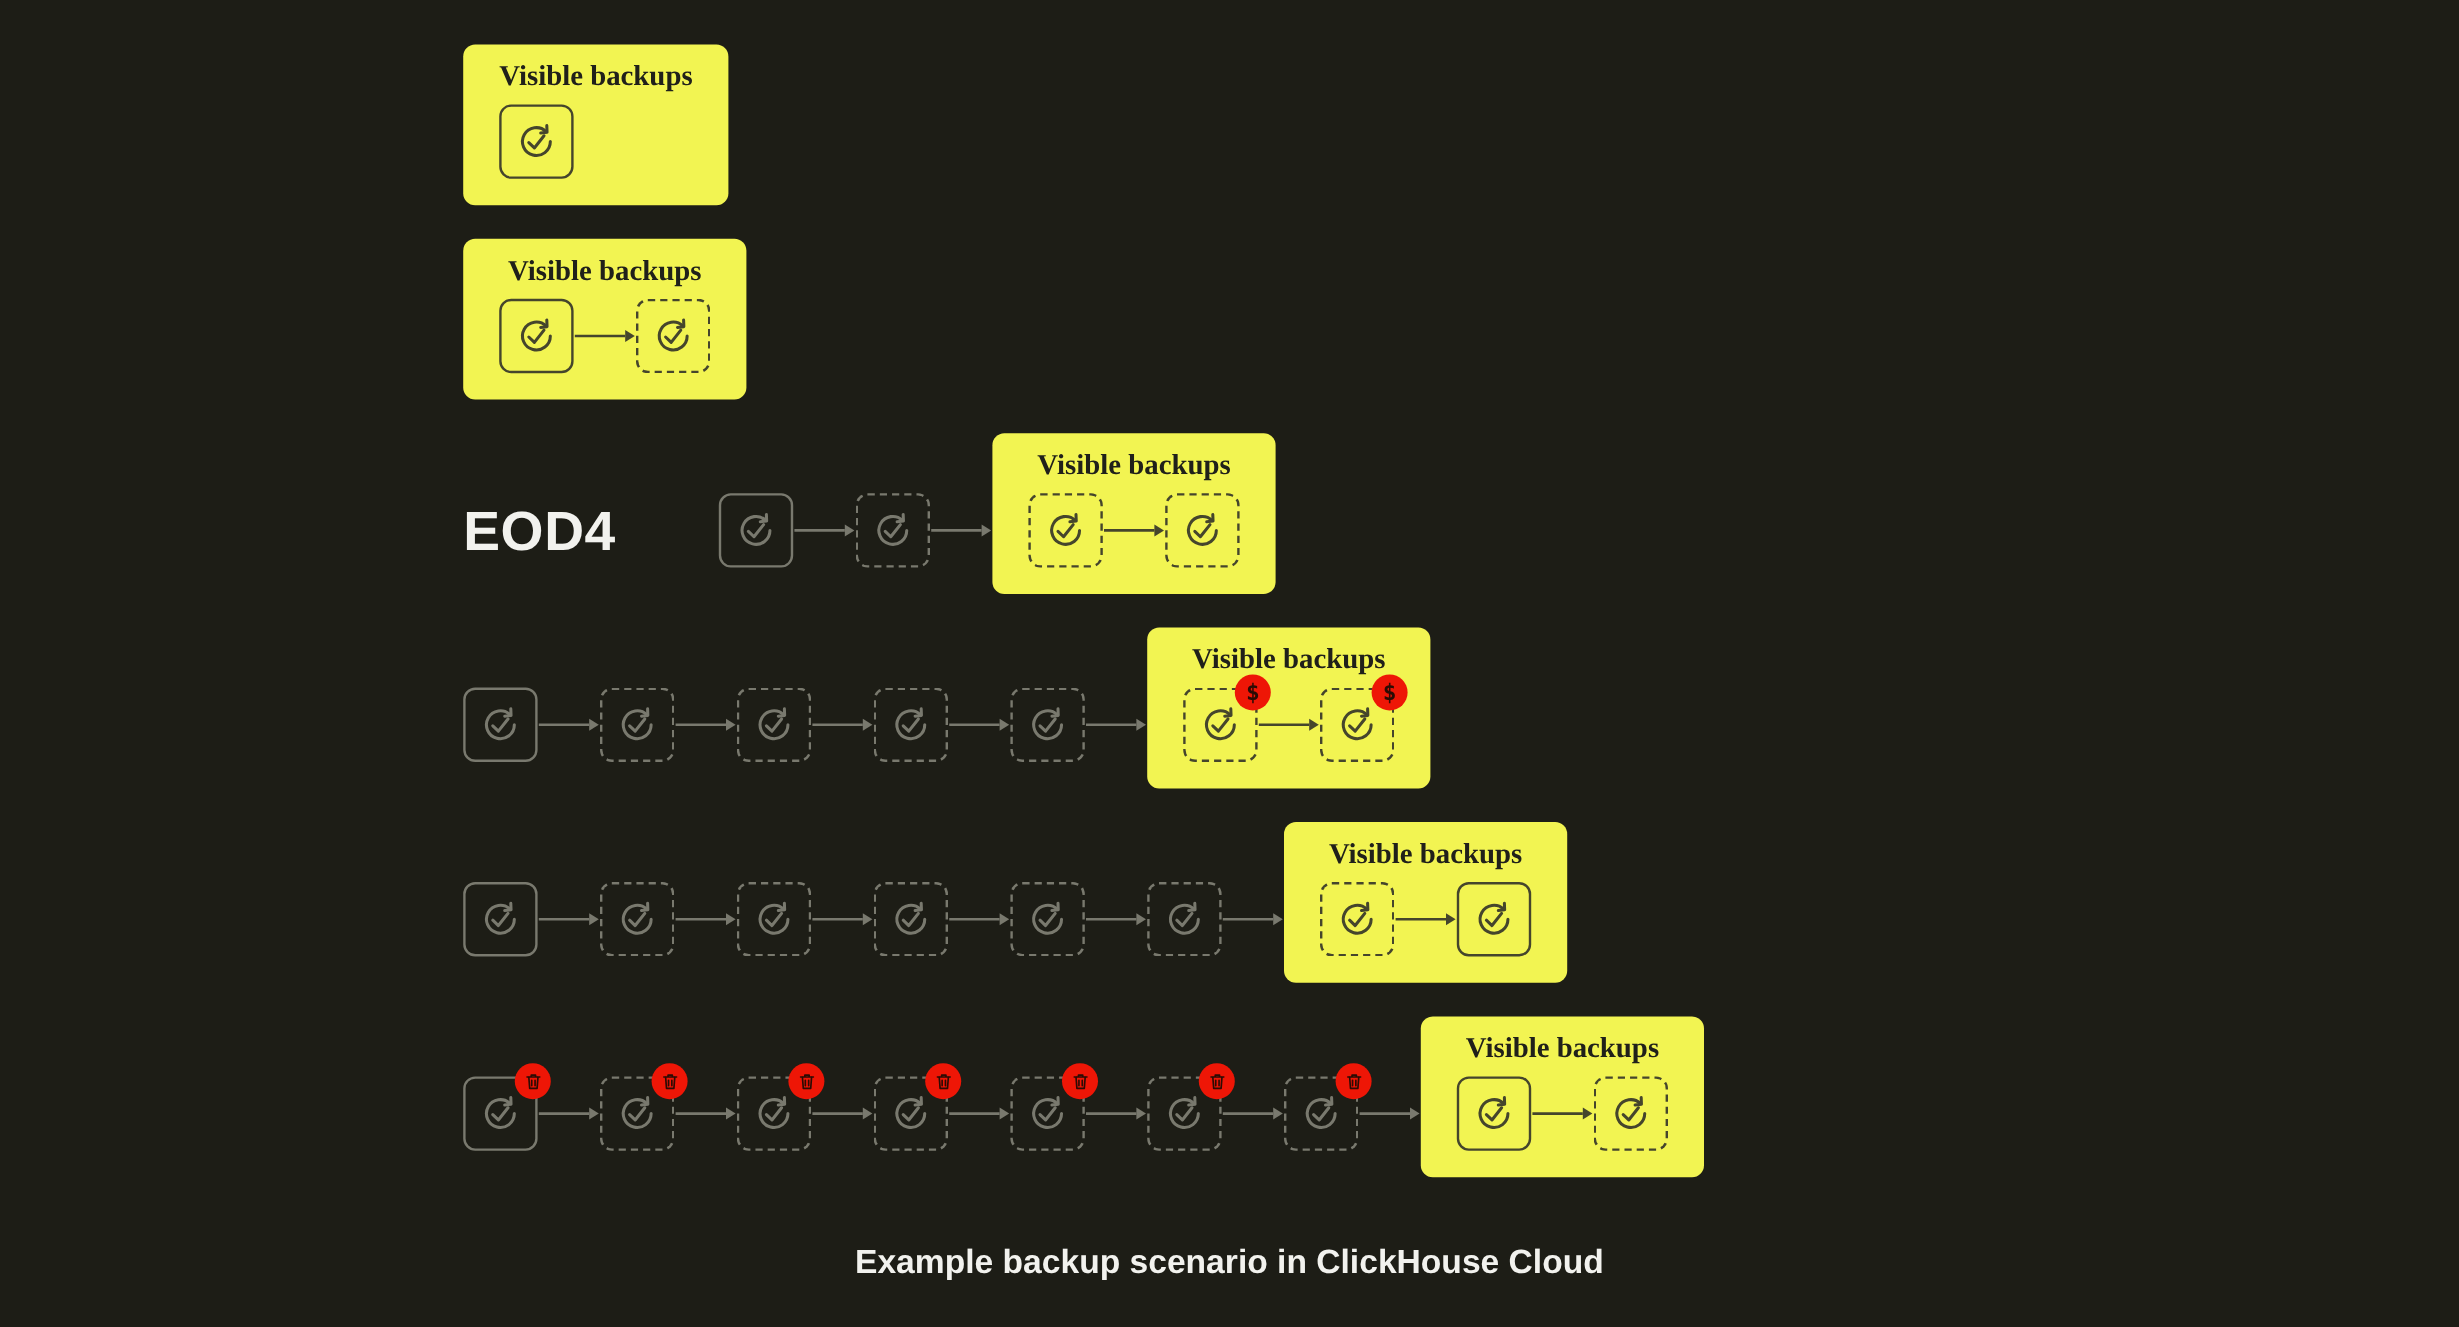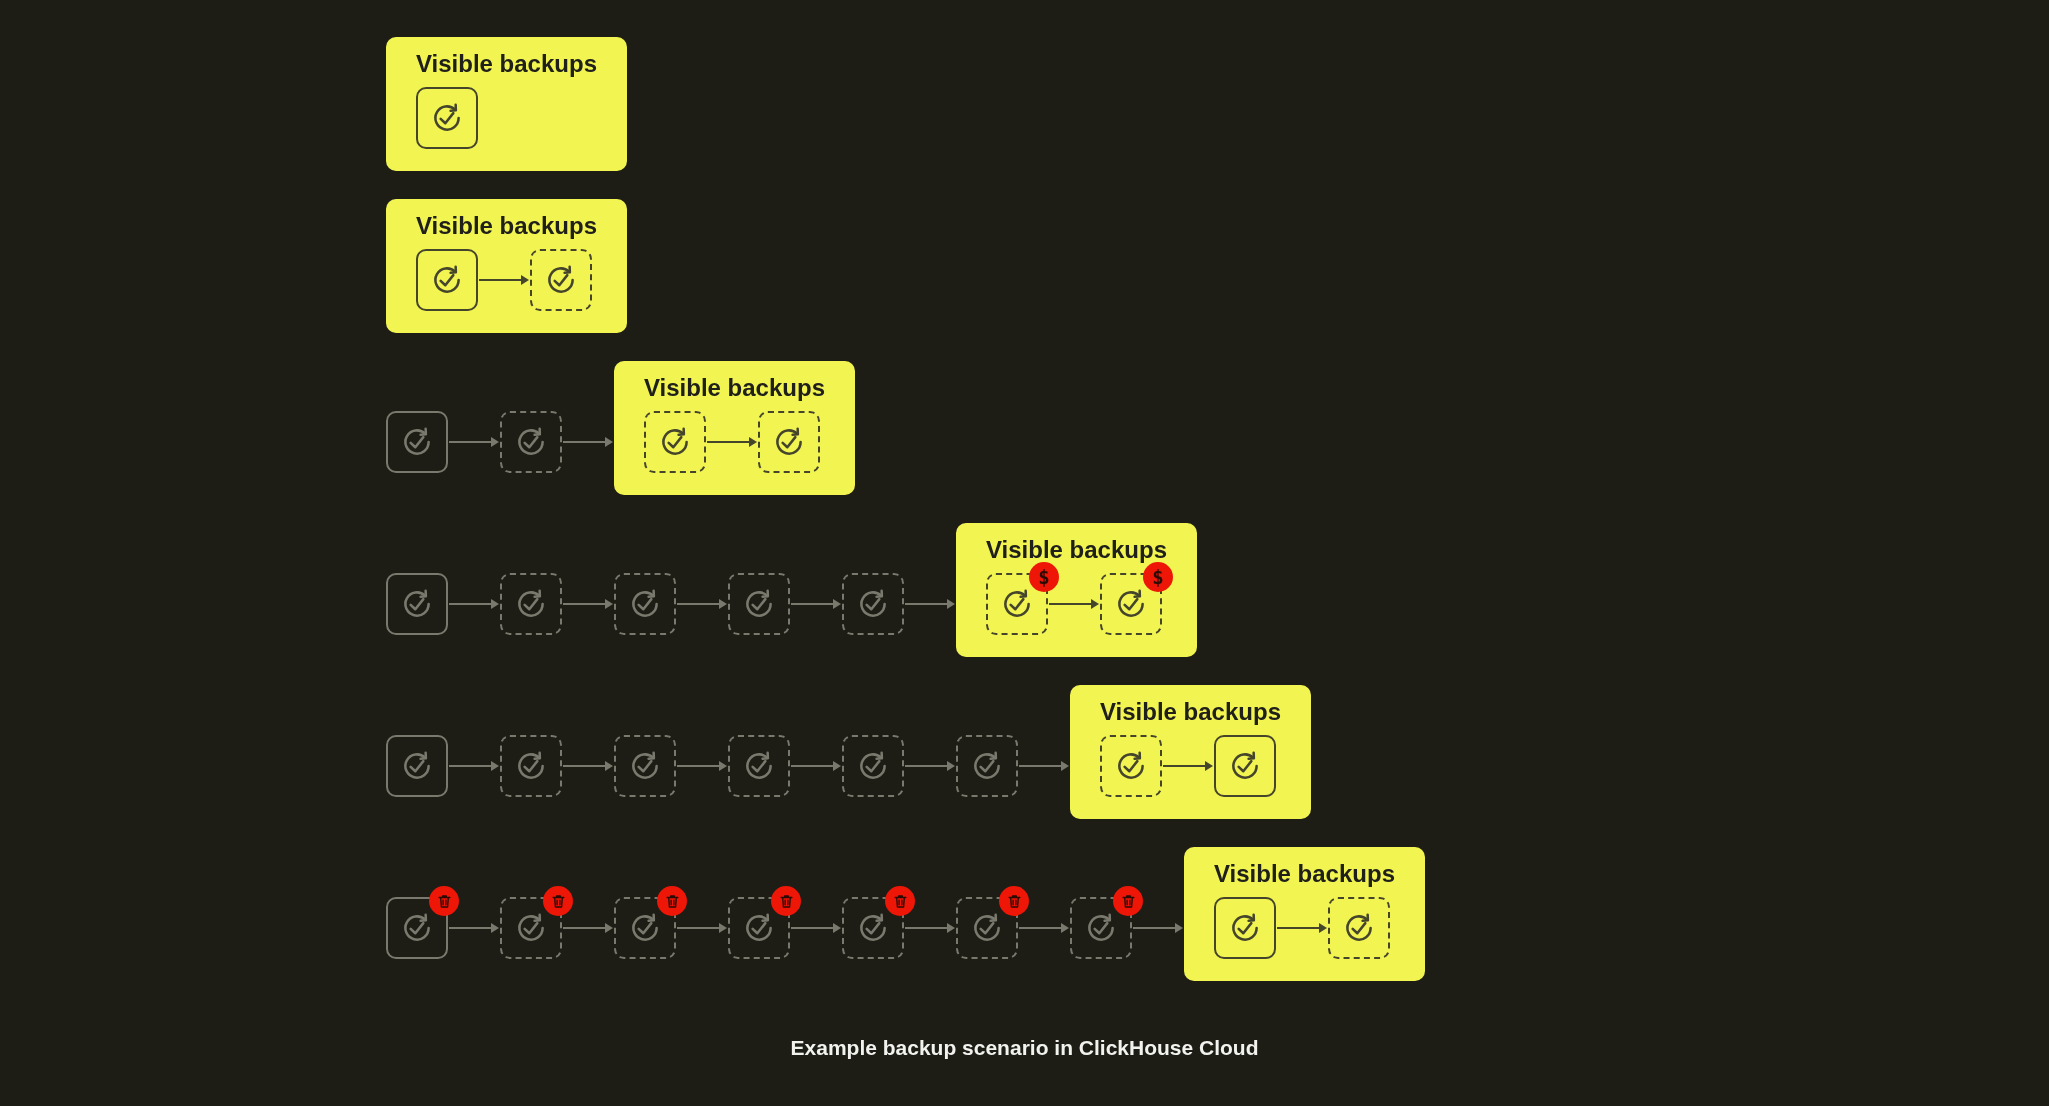--- a/index.html
+++ b/index.html
@@ -28,34 +28,34 @@
   .icon svg{display:block;}
   .connector{width:52px;flex:0 0 52px;color:var(--chain,#79796e);}
   .connector.outside{margin-top:73px;}
   .connector.inbox{margin-top:23px;color:var(--dark,#45452c);}
   .connector svg{display:block;}
   .vbox{
     background:var(--yellow,#f2f452);border-radius:10px;
     padding:14px 30px 22px;flex:0 0 auto;
   }
   .vbox-title{
-    font-family:Liberation Sans, sans-serif;font-weight:700;font-size:24px;
+    font-family:Liberation Serif, serif;font-weight:700;font-size:24px;
     line-height:26px;margin-bottom:10px;text-align:center;white-space:nowrap;
     color:var(--boxtext,#20201a);
   }
   .box-chain{display:flex;align-items:flex-start;}
   .badge{
     position:absolute;top:-13px;right:-13px;width:30px;height:30px;border-radius:50%;
     background:var(--red,#ee1606);display:flex;align-items:center;justify-content:center;
     color:#2b0b04;font-family:"DejaVu Sans Mono",monospace;font-weight:700;font-size:19px;
     z-index:2;
   }
   .caption{
     position:absolute;left:0;top:1036px;width:100%;text-align:center;
-    font-size:21px;font-weight:700;color:var(--label,#f2f2ee);
+    font-size:28px;font-weight:700;color:var(--label,#f2f2ee);
   }
 </style>
 </head>
 <body>
 
 <div class="stage" style="--bg: #1d1d16; --yellow: #f2f452; --chain: #79796e; --dark: #45452c; --red: #ee1606; --label: #f2f2ee; --boxtext: #20201a;">
   <div class="rows" id="rows">
       <div class="row">
         <div class="chain">
           <div class="vbox">
@@ -95,20 +95,21 @@
                   <path d="M29 18a11 11 0 1 1-3.4-7.95" stroke="currentColor" stroke-width="2.4" stroke-linecap="round"></path>
                   <polyline points="26.2,5.4 26.4,10.6 21.4,11.2" stroke="currentColor" stroke-width="2.4" stroke-linecap="round" stroke-linejoin="round"></polyline>
                   <polyline points="12,18.8 16.4,23 24,13.4" stroke="currentColor" stroke-width="2.4" stroke-linecap="round" stroke-linejoin="round"></polyline>
                 </svg>
               </div>
             </div>
           </div>
         </div>
       </div>
       <div class="row">
+        <div class="row-label">EOD4</div>
         <div class="chain">
           <div class="icon solid outside">
             <svg width="38" height="38" viewBox="0 0 36 36" fill="none">
               <path d="M29 18a11 11 0 1 1-3.4-7.95" stroke="currentColor" stroke-width="2.4" stroke-linecap="round"></path>
               <polyline points="26.2,5.4 26.4,10.6 21.4,11.2" stroke="currentColor" stroke-width="2.4" stroke-linecap="round" stroke-linejoin="round"></polyline>
               <polyline points="12,18.8 16.4,23 24,13.4" stroke="currentColor" stroke-width="2.4" stroke-linecap="round" stroke-linejoin="round"></polyline>
             </svg>
           </div>
           <div class="connector outside">
             <svg width="52" height="16" viewBox="0 0 52 16">

